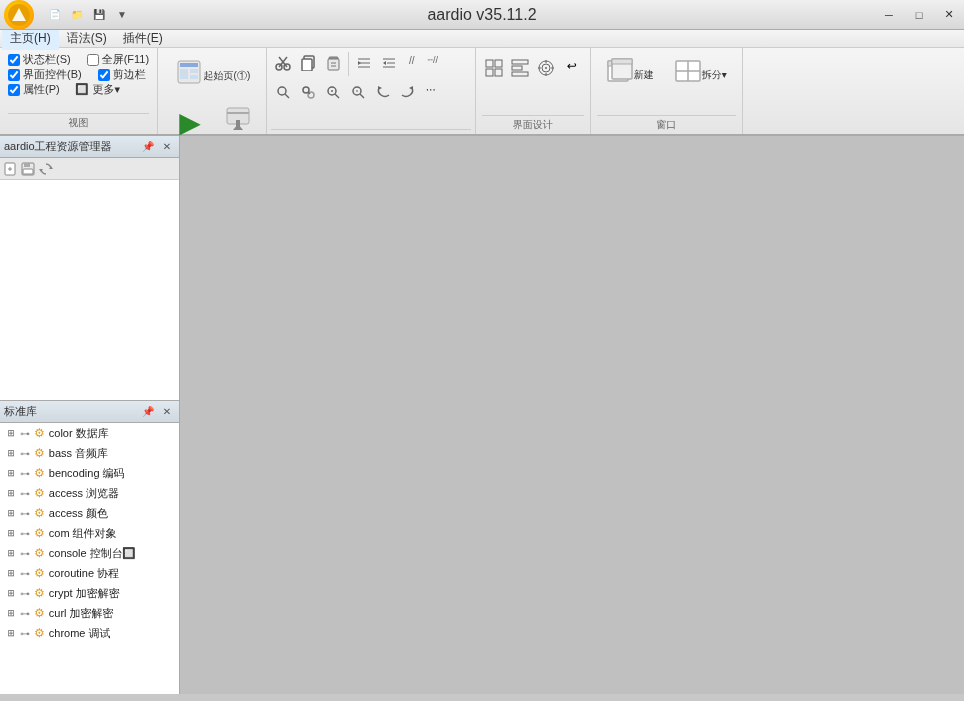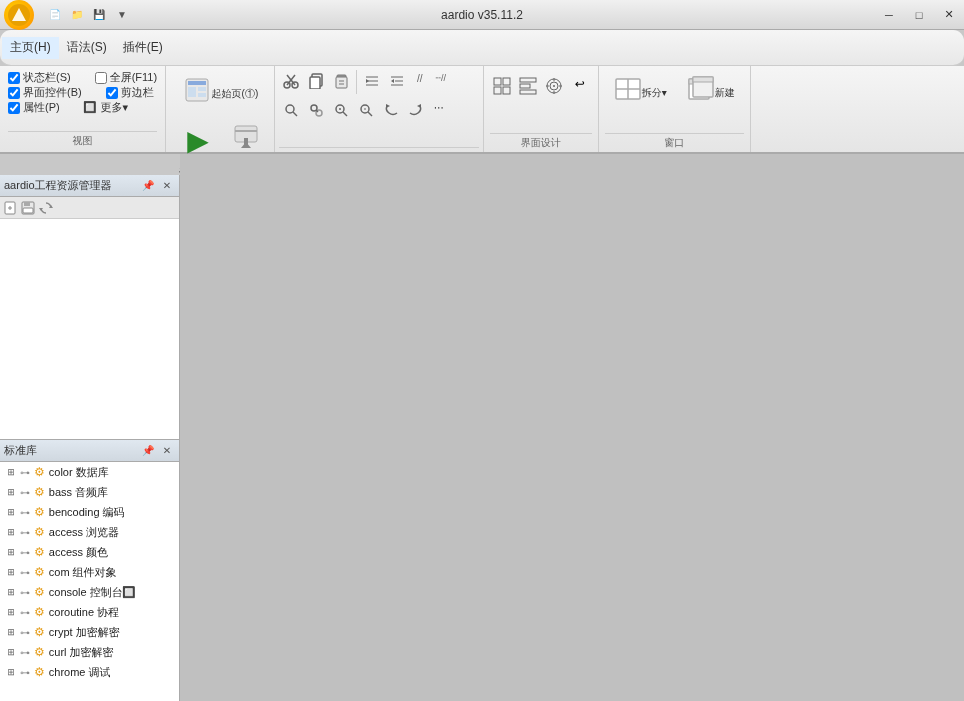--- a/index.html
+++ b/index.html
@@ -18,21 +18,21 @@
       width: 30px; height: 30px;
       background: radial-gradient(circle at 40% 40%, #ffd700, #ff8c00);
       border-radius: 50%;
       margin: 0 4px;
       display: flex; align-items: center; justify-content: center;
       font-size: 14px; font-weight: bold; color: white;
       flex-shrink: 0;
     }
     #titlebar .title-text {
       position: absolute; left: 50%; transform: translateX(-50%);
-      font-size: 12px; color: #333;
+      font-size: 16px; color: #333;
     }
     #titlebar .win-controls {
       position: absolute; right: 0;
       display: flex;
     }
     #titlebar .win-btn {
       width: 30px; height: 30px;
       display: flex; align-items: center; justify-content: center;
       font-size: 11px; cursor: pointer;
       color: #333;
@@ -47,26 +47,25 @@
       border: 1px solid transparent;
       background: none;
       cursor: pointer;
       display: flex; align-items: center; justify-content: center;
       font-size: 10px; color: #555;
     }
 
     
     #menubar {
       background: linear-gradient(to bottom, #f5f5f5, #e8e8e8);
-      height: 36px;
+      height: 18px;
       display: flex;
       align-items: center;
       border-bottom: 1px solid #ccc;
       padding-left: 2px;
-      border-radius: 11px;
     }
     .menu-item {
       padding: 2px 8px;
       cursor: pointer;
       height: 22px;
       display: flex; align-items: center;
       font-size: 12px; color: #333;
     }
     .menu-item.active { background: #ddeeff; }
 
@@ -122,21 +121,21 @@
       padding: 4px 8px;
       border-right: 1px solid #ccc;
     }
     .view-group-bottom {
       margin-top: auto;
       font-size: 10px; color: #666;
       border-top: 1px solid #ccc;
       width: 100%; text-align: center; padding-top: 2px;
     }
     .view-check-row {
-      display: flex; gap: 24px;
+      display: flex; gap: 16px;
     }
     .view-check-item {
       display: flex; align-items: center; gap: 3px;
       font-size: 11px; color: #333;
       cursor: pointer;
     }
     .view-check-item input { width: 12px; height: 12px; cursor: pointer; }
 
     
     #main-area {
@@ -144,21 +143,20 @@
       height: calc(701px - 30px - 24px - 88px - 1px);
     }
 
     
     #left-panel {
       width: 180px;
       display: flex;
       flex-direction: column;
       background: #f0f0f0;
       border-right: 1px solid #aaa;
-      margin-top: 21px;
     }
 
     
     #resource-panel {
       flex: 0 0 auto;
       border-bottom: 1px solid #aaa;
     }
     .panel-header {
       background: linear-gradient(to bottom, #e0e8f0, #d0d8e0);
       border-bottom: 1px solid #aaa;
@@ -517,37 +515,37 @@
       </div>
     </div>
     <div class="ribbon-group-label">界面设计</div>
   </div>
 
   <div class="ribbon-group">
     <div class="ribbon-group-buttons">
       <div class="ribbon-btn-large">
         <div class="btn-icon-large">
           <svg width="28" height="28" viewBox="0 0 28 28">
-            <rect x="2" y="4" width="24" height="20" rx="1" fill="white" stroke="#aaa" stroke-width="1.5"></rect>
-            <line x1="14" y1="4" x2="14" y2="24" stroke="#aaa" stroke-width="1.5"></line>
-            <line x1="2" y1="14" x2="26" y2="14" stroke="#aaa" stroke-width="1.5"></line>
-          </svg>
-        </div>
-        <div class="btn-label">拆分▾</div>
-      </div>
-      <div class="ribbon-btn-large">
-        <div class="btn-icon-large">
-          <svg width="28" height="28" viewBox="0 0 28 28">
             <rect x="2" y="4" width="20" height="20" rx="1" fill="white" stroke="#aaa" stroke-width="1.5"></rect>
             <rect x="2" y="4" width="20" height="5" fill="#ddd" stroke="#aaa"></rect>
             <rect x="6" y="2" width="20" height="20" rx="1" fill="#f0f0f0" stroke="#aaa" stroke-width="1.5"></rect>
             <rect x="6" y="2" width="20" height="5" fill="#e0e0e0" stroke="#aaa"></rect>
           </svg>
         </div>
         <div class="btn-label">新建</div>
+      </div>
+      <div class="ribbon-btn-large">
+        <div class="btn-icon-large">
+          <svg width="28" height="28" viewBox="0 0 28 28">
+            <rect x="2" y="4" width="24" height="20" rx="1" fill="white" stroke="#aaa" stroke-width="1.5"></rect>
+            <line x1="14" y1="4" x2="14" y2="24" stroke="#aaa" stroke-width="1.5"></line>
+            <line x1="2" y1="14" x2="26" y2="14" stroke="#aaa" stroke-width="1.5"></line>
+          </svg>
+        </div>
+        <div class="btn-label">拆分▾</div>
       </div>
     </div>
     <div class="ribbon-group-label">窗口</div>
   </div>
 </div>
 
 <div id="main-area">
 
   <div id="left-panel">
 

